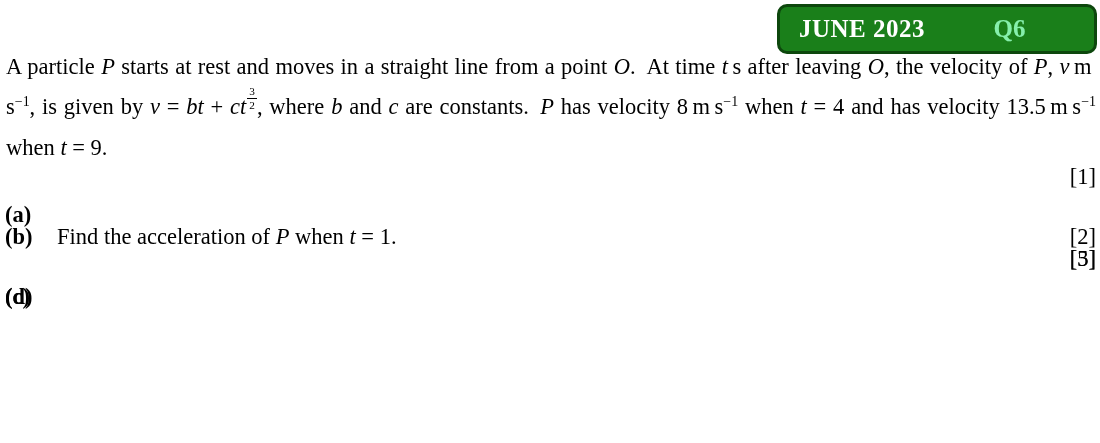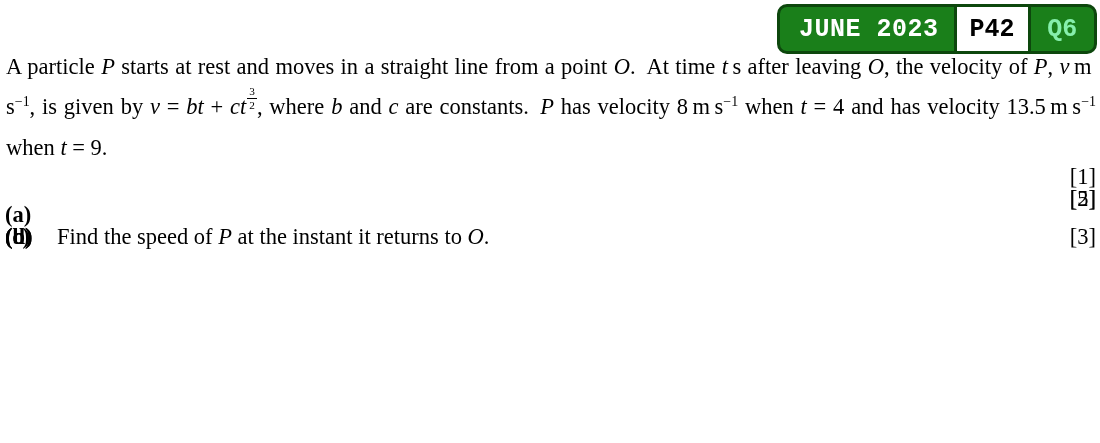--- a/index.html
+++ b/index.html
@@ -9,21 +9,21 @@
   }
 
   
   .badge {
     position:absolute; top:4px; right:3px; width:320px; height:50px;
     box-sizing:border-box;
     background:var(--badge-green,#1a7f1a);
     border:3px solid var(--badge-border,#0d470d);
     border-radius:10px;
     display:flex; align-items:stretch; overflow:hidden;
-    font-family:Liberation Mono, monospace; font-weight:bold; font-size:25px;
+    font-family:Liberation Serif, serif; font-weight:bold; font-size:25px;
   }
   .badge-session { color:#fff; display:flex; align-items:center; padding-left:19px; letter-spacing:.5px; }
   .badge-paper {
     background:#fff; color:#000; display:flex; align-items:center;
     padding:0 13px; margin-left:15px;
     border-left:3px solid var(--badge-border,#0d470d);
     border-right:3px solid var(--badge-border,#0d470d);
   }
   .badge-q { color:#86efac; flex:1; display:flex; align-items:center; justify-content:center; }
 
@@ -52,42 +52,41 @@
   .fnum { display:block; border-bottom:1.5px solid #000; padding:0 2px .5px; }
   .fden { display:block; padding-top:.5px; }
 </style>
 </head>
 <body>
 
 <div class="page">
 
   <div class="badge">
     <span class="badge-session">JUNE 2023</span>
-    <span class="badge-paper">P42</span>
     <span class="badge-q">Q6</span>
   </div>
 
   <p class="intro"><span>A particle </span><span class="seg-i">P</span><span> starts at rest and moves in a straight line from a point </span><span class="seg-i">O</span><span>.  At time </span><span class="seg-i">t</span><span> s after leaving </span><span class="seg-i">O</span><span>, the velocity of </span><span class="seg-i">P</span><span>, </span><span class="seg-i">v</span><span> m s</span><span class="seg-sup">−1</span><span>, is given by </span><span class="seg-i">v</span><span> = </span><span class="seg-i">bt</span><span> + </span><span class="seg-i">ct</span><span class="supfrac"><span class="fnum">3</span><span class="fden">2</span></span><span>, where </span><span class="seg-i">b</span><span> and </span><span class="seg-i">c</span><span> are constants.  </span><span class="seg-i">P</span><span> has velocity 8 m s</span><span class="seg-sup">−1</span><span> when </span><span class="seg-i">t</span><span> = 4 and has velocity 13.5 m s</span><span class="seg-sup">−1</span><span> when </span><span class="seg-i">t</span><span> = 9.</span></p>
 
   <div class="parts">
 
     <div class="part-row">
       <span class="part-label">(a)</span>
       <span class="part-marks">[1]</span>
     </div>
 
     <div class="part-row">
-      <span class="part-label">(b)</span>
+      <span class="part-label">(b)</span><span class="part-text"><span>Find the acceleration of </span><span class="seg-i">P</span><span> when </span><span class="seg-i">t</span><span> = 1.</span></span>
       <span class="part-marks">[2]</span>
     </div>
 
     <div class="part-row">
       <span class="part-label">(c)</span>
       <span class="part-marks">[5]</span>
     </div>
 
     <div class="part-row">
-      <span class="part-label">(d)</span><span class="part-text"><span>Find the speed of </span><span class="seg-i">P</span><span> at the instant it returns to </span><span class="seg-i">O</span><span>.</span></span>
+      <span class="part-label">(d)</span>
       <span class="part-marks">[3]</span>
     </div>
 
   </div>
 </div>
 
 </body></html>

